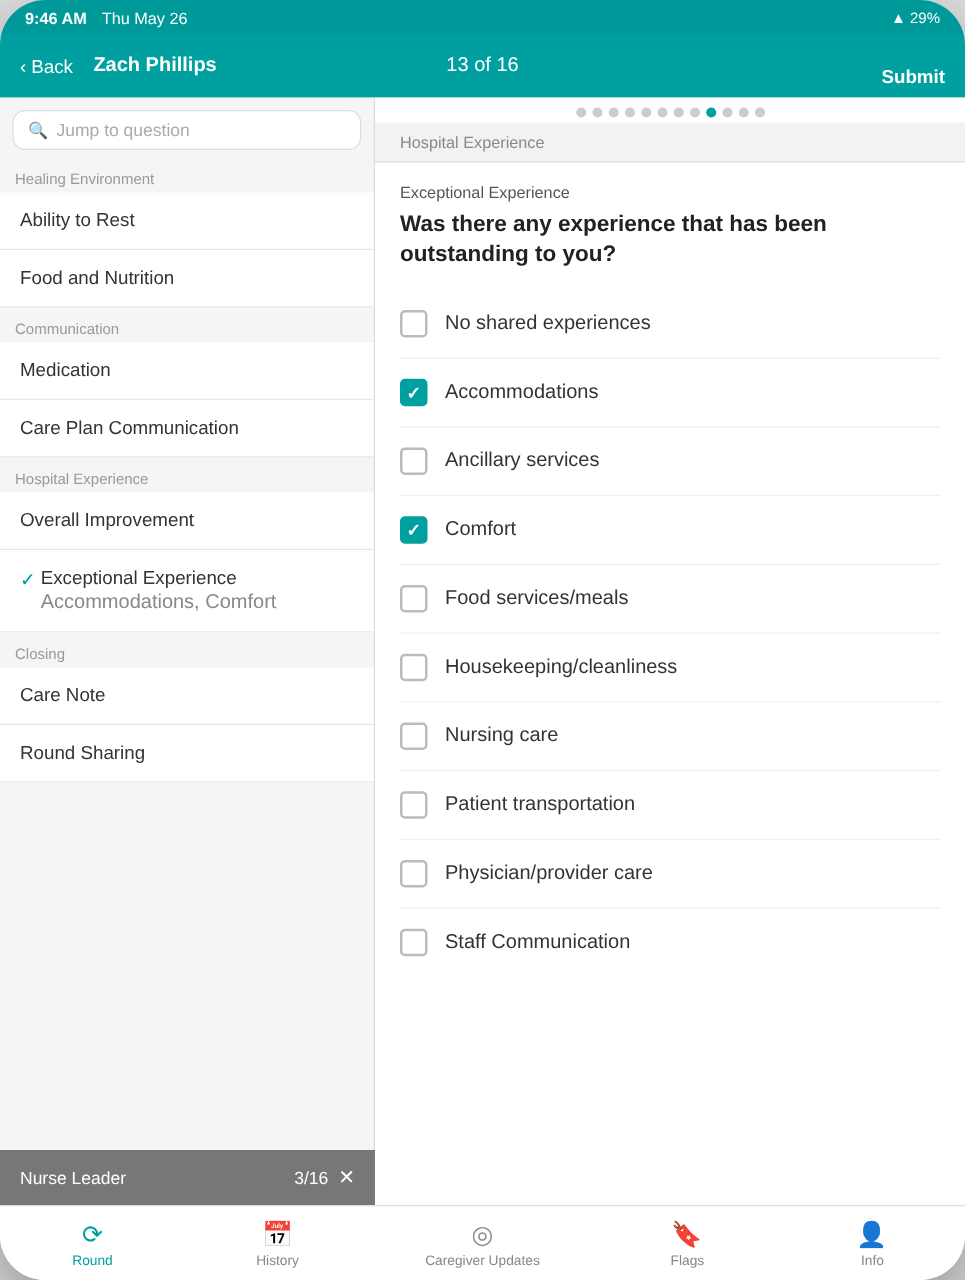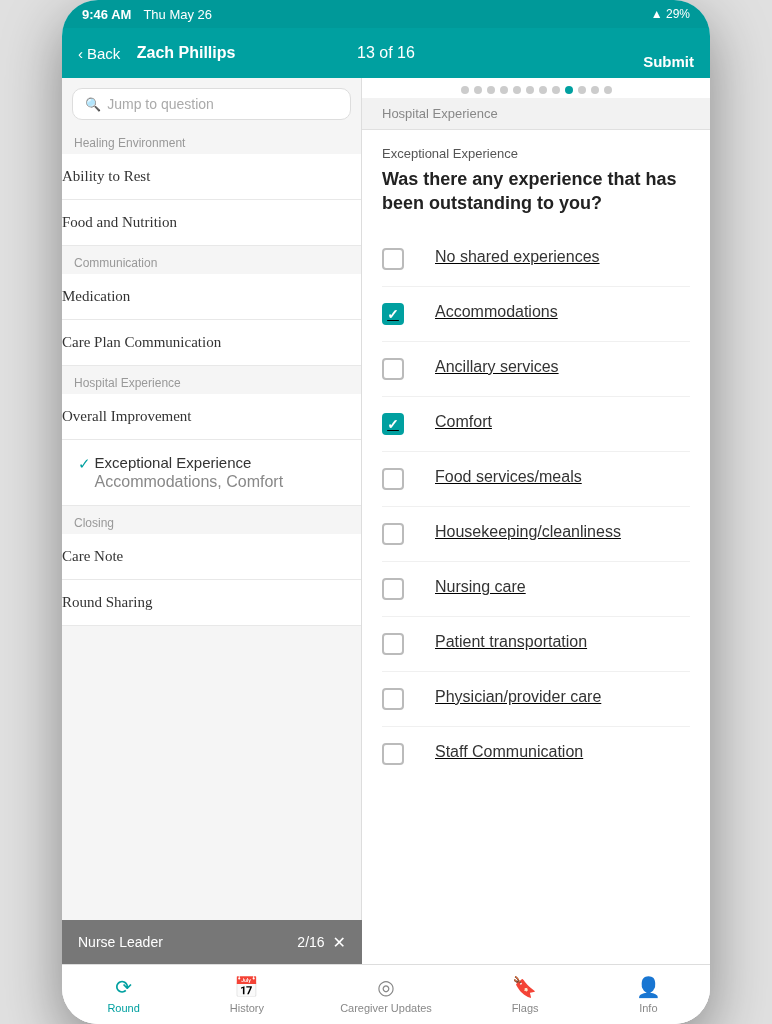--- a/index.html
+++ b/index.html
@@ -5,21 +5,21 @@
     * { box-sizing: border-box; margin: 0; padding: 0; }
     body {
       background: #e0e0e0;
       display: flex;
       justify-content: center;
       align-items: center;
       min-height: 100vh;
       font-family: -apple-system, BlinkMacSystemFont, 'Helvetica Neue', Arial, sans-serif;
     }
     .device {
-      width: 648px;
+      width: 772px;
       height: 1024px;
       background: #f2f2f7;
       border-radius: 36px;
       overflow: hidden;
       box-shadow: 0 20px 60px rgba(0,0,0,0.4);
       display: flex;
       flex-direction: column;
       position: relative;
     }
     
@@ -122,27 +122,26 @@
       color: #aaa;
       font-size: 14px;
     }
     .section-header {
       padding: 10px 12px 4px;
       font-size: 12px;
       color: #999;
       font-weight: 500;
     }
     .sidebar-item {
-      padding: 14px 0;
+      padding: 14px 16px;
       border-bottom: 1px solid #e8e8e8;
       cursor: pointer;
       background: white;
       font-size: 15px;
       color: #333;
-      font-family: Liberation Serif, serif;
     }
     .sidebar-item-with-check {
       display: flex;
       align-items: flex-start;
       gap: 4px;
       padding: 14px 16px;
       border-bottom: 1px solid #e8e8e8;
       cursor: pointer;
       background: white;
     }
@@ -209,25 +208,25 @@
       color: #222;
       line-height: 1.35;
     }
     .options-list {
       padding: 8px 20px;
       display: flex;
       flex-direction: column;
     }
     .option-item {
       display: flex;
-      gap: 31px;
+      align-items: center;
+      gap: 14px;
       padding: 16px 0;
       border-bottom: 1px solid #f0f0f0;
       cursor: pointer;
-      text-decoration: underline;
     }
     .option-item:last-child {
       border-bottom: none;
     }
     .checkbox {
       width: 22px;
       height: 22px;
       border: 2px solid #bbb;
       border-radius: 4px;
       flex-shrink: 0;
@@ -474,21 +473,21 @@
           </div>
         </div>
 
       <div style="height: 70px;"></div>
     </div>
   </div>
 
   <div class="nurse-bar">
     <span class="nurse-bar-text">Nurse Leader</span>
     <div class="nurse-bar-right">
-      <span class="nurse-bar-count">2/16</span>
+      <span class="nurse-bar-count">3/16</span>
       <span class="nurse-bar-close">✕</span>
     </div>
   </div>
 
   <div class="bottom-bar">
     <div class="tab-item">
       <span class="tab-icon active-tab">⟳</span>
       <span class="tab-label active-tab">Round</span>
     </div>
     <div class="tab-item">

